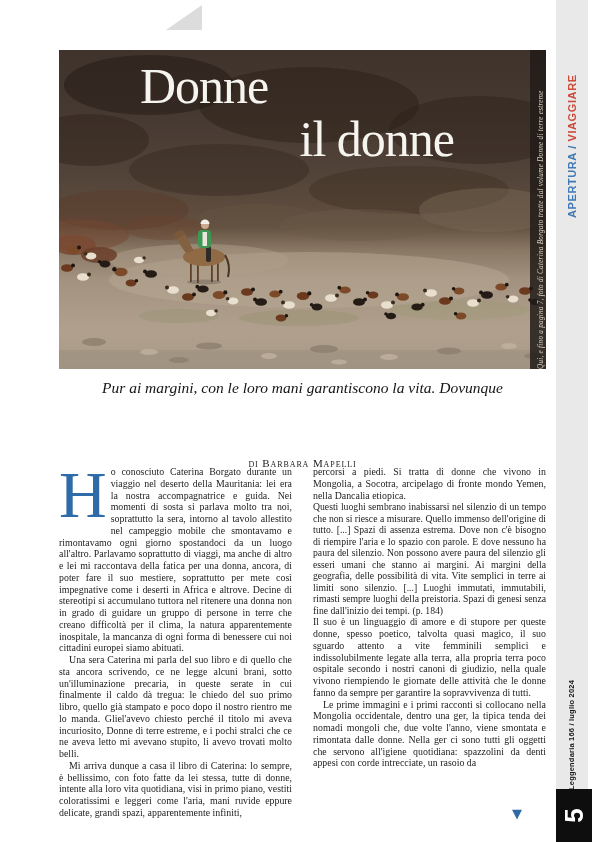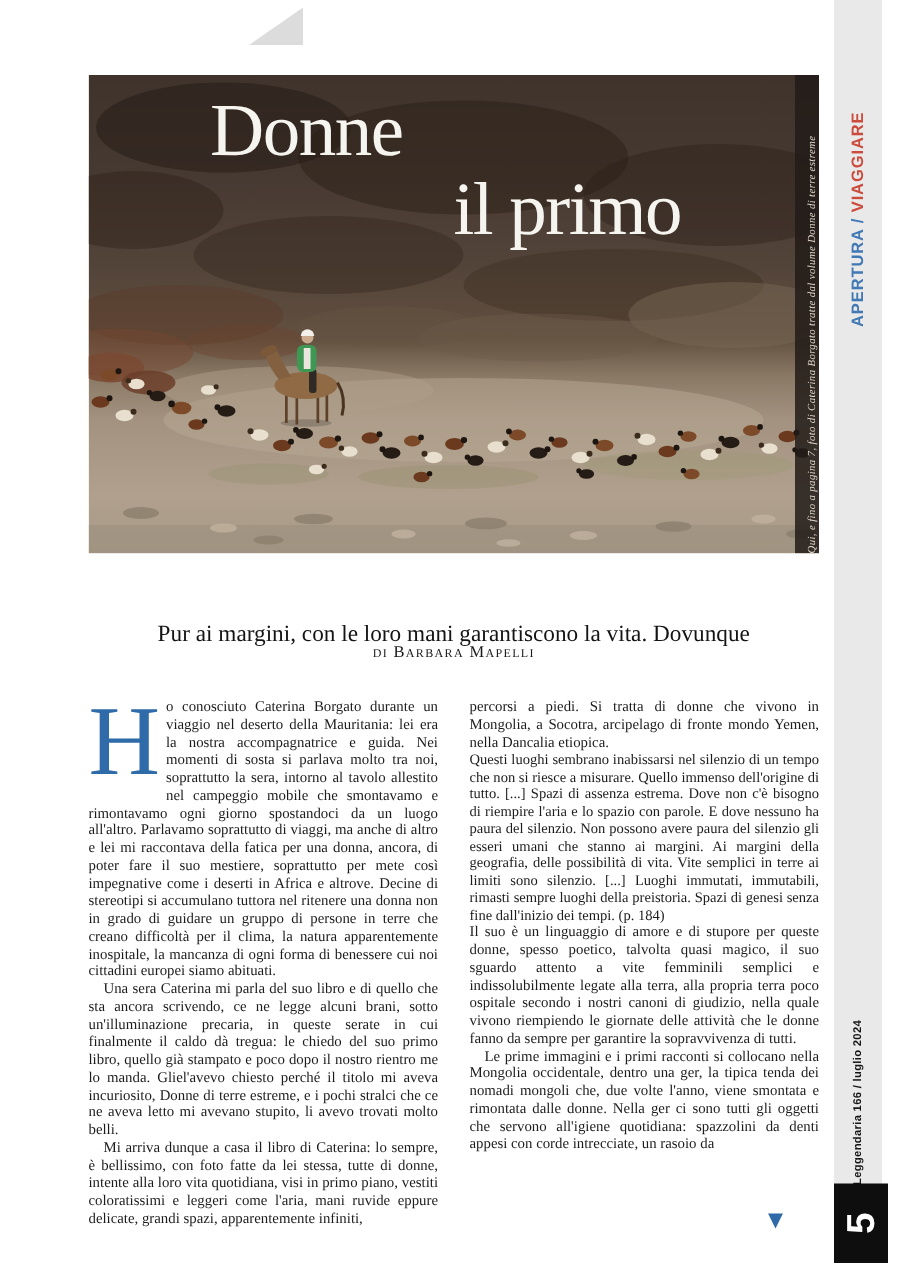--- a/index.html
+++ b/index.html
@@ -29,23 +29,23 @@
   .photo{position:absolute;left:59px;top:50px;width:487px;height:319px;overflow:hidden;}
   .photo svg{position:absolute;left:0;top:0;}
   .title{position:absolute;left:81px;top:10px;width:314px;color:#f6f4ef;
     font-size:50px;line-height:53px;letter-spacing:-1px;}
   .title .l{white-space:nowrap;}
   .title .r{text-align:right;white-space:nowrap;}
   .photo-caption{position:absolute;top:0;right:1px;height:100%;padding-top:6px;
     font-style:italic;font-size:7.2px;letter-spacing:.25px;color:#ded7ca;}
 
   
-  .standfirst{position:absolute;left:59px;top:414px;width:487px;text-align:center;
-    font-size:15.5px;color:#141414;}
-  .byline{position:absolute;left:59px;top:429px;width:487px;text-align:center;
+  .standfirst{position:absolute;left:59px;top:379px;width:487px;text-align:center;
+    font-style:italic;font-size:15.5px;color:#141414;}
+  .byline{position:absolute;left:59px;top:457px;width:487px;text-align:center;
     font-variant:small-caps;font-size:11px;letter-spacing:.9px;color:#1a1a1a;}
 
   
   .cols{position:absolute;left:59px;top:466px;width:487px;height:374px;display:flex;gap:21px;
     font-size:9.9px;line-height:11.75px;color:#1c1c1c;text-align:justify;overflow:hidden;}
   .col{width:233px;}
   .cols p{margin:0;}
   .ind{text-indent:10px;}
   .dropcap{float:left;color:#2f6ba8;font-size:66px;line-height:56px;height:58px;
     margin:1px 4px 0 0;}
@@ -213,21 +213,21 @@
           <ellipse cx="152" cy="263" rx="5.1" ry="3.23" fill="#e8dfce"></ellipse>
           <circle cx="157.1" cy="260.875" r="1.7" fill="#3a2b1d"></circle>
           <ellipse cx="402" cy="266" rx="5.4" ry="3.42" fill="#7c4a28"></ellipse>
           <circle cx="396.6" cy="263.75" r="1.8" fill="#1d1610"></circle>
         </g>
       <rect x="471" y="0" width="16" height="319" fill="#221b17" opacity=".85"></rect>
     </svg>
 
     <div class="title">
       <div class="l">Donne</div>
-      <div class="r">il primo</div>
+      <div class="r">il donne</div>
     </div>
 
     <div class="photo-caption vtext">Qui, e fino a pagina 7, foto di Caterina Borgato tratte dal volume Donne di terre estreme</div>
   </div>
 
   <div class="standfirst">Pur ai margini, con le loro mani garantiscono la vita. Dovunque</div>
   <div class="byline">di Barbara Mapelli</div>
 
   <div class="cols">
     <div class="col">

